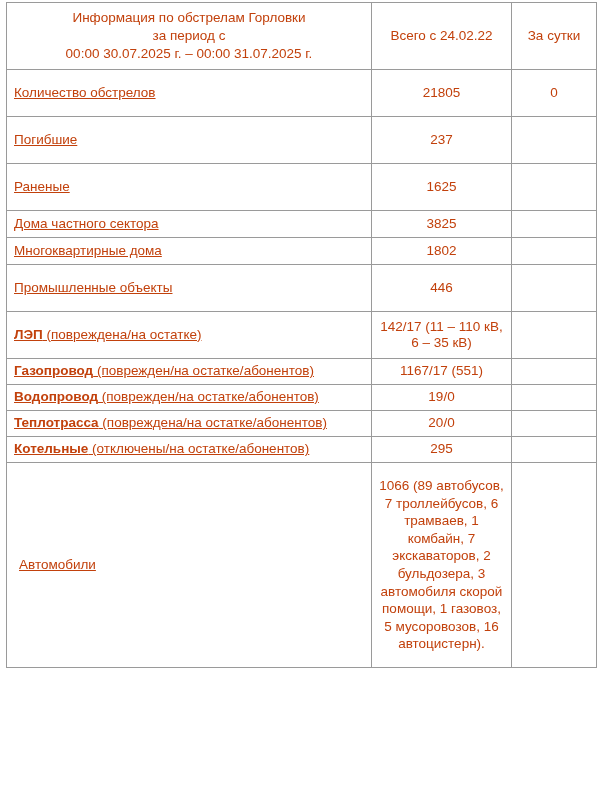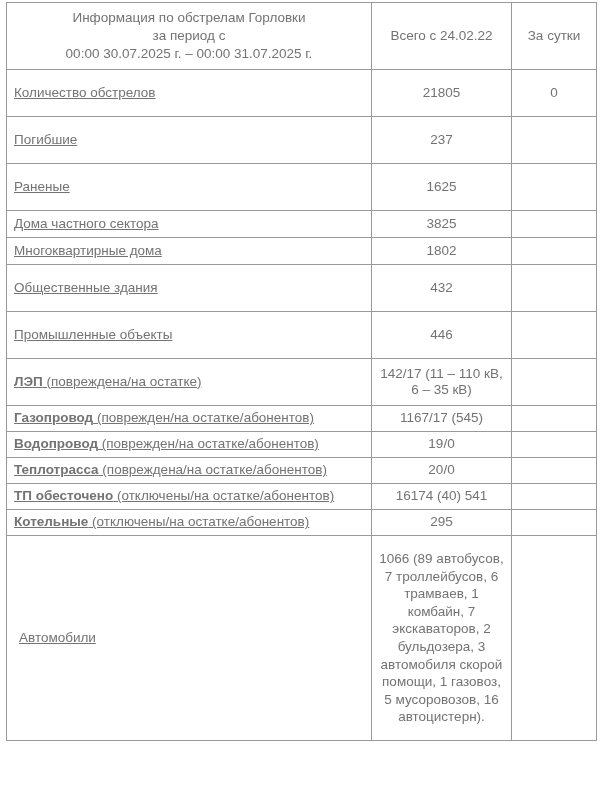--- a/index.html
+++ b/index.html
@@ -27,21 +27,21 @@
     border-collapse: collapse;
     table-layout: fixed;
     background: #ffffff;
   }
   table.stat-table td {
     border: 1px solid #9a9a9a;
     padding: 0 7px;
     vertical-align: middle;
     font-size: 13.5px;
     line-height: 1.22;
-    color: #737373;
+    color: #c2410c;
   }
   col.c-label { width: 365px; }
   col.c-total { width: 140px; }
   col.c-day   { width: 85px; }
 
   
   .hdr td {
     text-align: center;
     font-size: 13.5px;
     font-weight: 400;
@@ -135,52 +135,42 @@
           <td class="label"><span class="">Дома частного сектора</span></td>
           <td class="value">3825</td>
           <td class="day"></td>
         </tr>
         <tr class="compact">
           <td class="label"><span class="">Многоквартирные дома</span></td>
           <td class="value">1802</td>
           <td class="day"></td>
         </tr>
         <tr class="medium">
-          <td class="label"><span class="">Общественные здания</span></td>
-          <td class="value">432</td>
-          <td class="day"></td>
-        </tr>
-        <tr class="medium">
           <td class="label"><span class="">Промышленные объекты</span></td>
           <td class="value">446</td>
           <td class="day"></td>
         </tr>
         <tr class="infra-2">
           <td class="label"><span class="infra-name">ЛЭП</span><span class="infra-note"> (повреждена/на остатке)</span></td>
           <td class="value">142/17 (11 – 110 кВ, 6 – 35 кВ)</td>
           <td class="day"></td>
         </tr>
         <tr class="infra">
           <td class="label"><span class="infra-name">Газопровод</span><span class="infra-note"> (поврежден/на остатке/абонентов)</span></td>
-          <td class="value">1167/17 (545)</td>
+          <td class="value">1167/17 (551)</td>
           <td class="day"></td>
         </tr>
         <tr class="infra">
           <td class="label"><span class="infra-name">Водопровод</span><span class="infra-note"> (поврежден/на остатке/абонентов)</span></td>
           <td class="value">19/0</td>
           <td class="day"></td>
         </tr>
         <tr class="infra">
           <td class="label"><span class="infra-name">Теплотрасса</span><span class="infra-note"> (повреждена/на остатке/абонентов)</span></td>
           <td class="value">20/0</td>
-          <td class="day"></td>
-        </tr>
-        <tr class="infra">
-          <td class="label"><span class="infra-name">ТП обесточено</span><span class="infra-note"> (отключены/на остатке/абонентов)</span></td>
-          <td class="value">16174 (40) 541</td>
           <td class="day"></td>
         </tr>
         <tr class="infra">
           <td class="label"><span class="infra-name">Котельные</span><span class="infra-note"> (отключены/на остатке/абонентов)</span></td>
           <td class="value">295</td>
           <td class="day"></td>
         </tr>
         <tr class="vehicles">
           <td class="label"><span class="">Автомобили</span></td>
           <td class="value">1066 (89 автобусов, 7 троллейбусов, 6 трамваев, 1 комбайн, 7 экскаваторов, 2 бульдозера, 3 автомобиля скорой помощи, 1 газовоз, 5 мусоровозов, 16 автоцистерн).</td>

